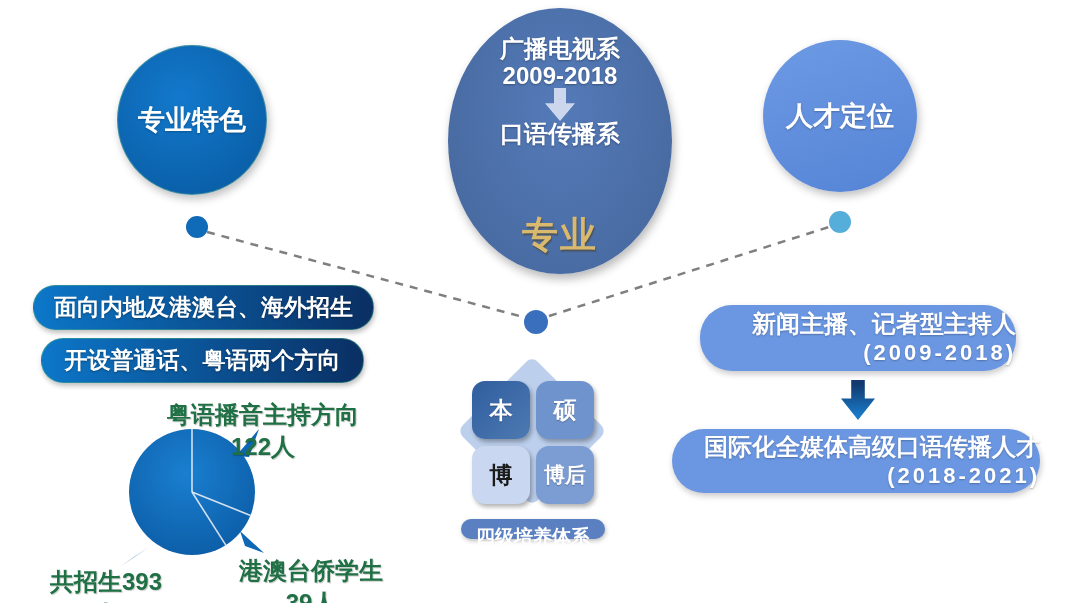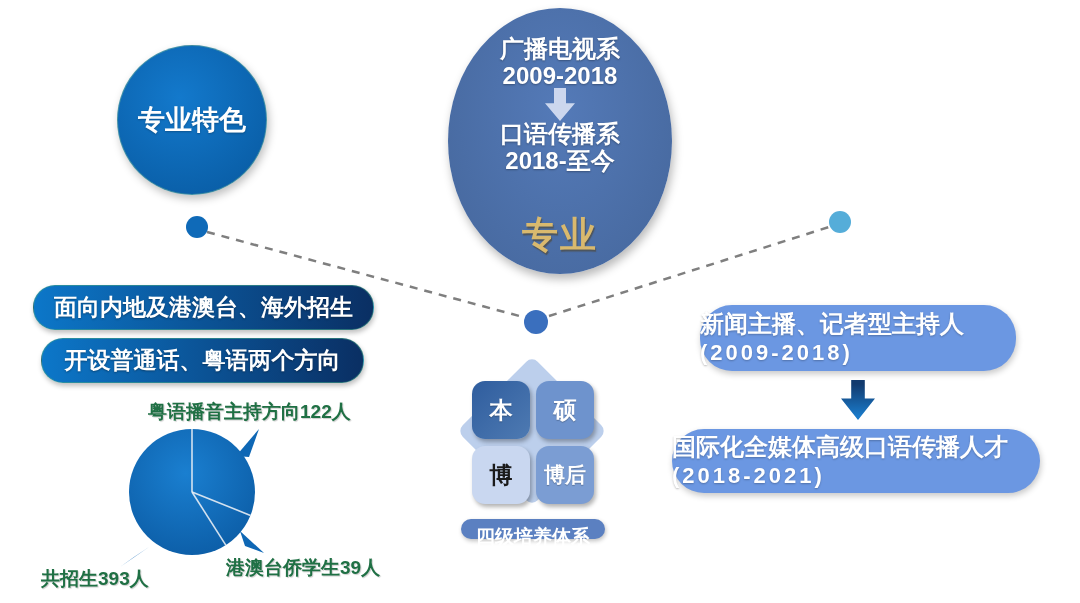--- a/index.html
+++ b/index.html
@@ -43,21 +43,21 @@
   .banner{
     color:#fff;border-radius:22px;text-align:center;font-size:23px;
     background:linear-gradient(90deg,#0c77c9,#0a2f63);
     border:1.5px solid rgba(70,165,135,.55);
     text-shadow:0 1px 2px rgba(0,0,0,.35);
     box-shadow:1px 3px 5px rgba(0,0,0,.25);
   }
   #banner1{left:33px;top:285px;width:339px;height:43px;line-height:43px;}
   #banner2{left:41px;top:338px;width:321px;height:43px;line-height:43px;}
   
-  .pie-label{color:#1f7044;font-size:19px;text-align:left;
+  .pie-label{color:#1f7044;font-size:24px;text-align:center;
     text-shadow:1px 1px 1px rgba(0,0,0,.2);}
   #pie-label-top{left:148px;top:399px;width:230px;}
   #pie-label-bl{left:41px;top:566px;width:130px;}
   #pie-label-br{left:226px;top:555px;width:170px;}
   
   #diamond{left:479px;top:378px;width:106px;height:106px;background:#bccfec;
     transform:rotate(45deg);border-radius:8px;}
   .lv{
     width:58px;height:58px;border-radius:13px;display:flex;align-items:center;
     justify-content:center;color:#fff;font-size:23px;
@@ -67,21 +67,21 @@
   #lv-shuo{left:536px;top:381px;background:#6e93cd;}
   #lv-bo{left:472px;top:446px;background:#c9d7f0;color:#1a1a1a;text-shadow:none;}
   #lv-bohou{left:536px;top:446px;background:#7b9dd3;font-size:21px;}
   #levels-caption{
     left:461px;top:519px;width:144px;height:20px;line-height:36px;
     background:#5b80c1;border-radius:18px;color:#fff;text-align:center;
     font-size:19px;box-shadow:1px 2px 4px rgba(0,0,0,.25);
   }
   
   .flow-box{
-    background:#6b97e2;color:#fff;text-align:left;
+    background:#6b97e2;color:#fff;text-align:right;
     display:flex;flex-direction:column;justify-content:center;
     text-shadow:0 1px 2px rgba(0,0,0,.25);
     box-shadow:1px 3px 6px rgba(0,0,0,.22);
   }
   #flow-box1{left:700px;top:305px;width:316px;height:66px;border-radius:32px;}
   #flow-box2{left:672px;top:429px;width:368px;height:64px;border-radius:36px;}
   .flow-l1{font-size:24px;line-height:30px;}
   .flow-l2{font-size:22px;line-height:28px;letter-spacing:3px;}
   #flow-arrow{left:841px;top:380px;width:34px;height:40px;
     background:linear-gradient(180deg,#123a6e 10%,#1a7ac9 90%);}
@@ -100,27 +100,29 @@
     <circle cx="840" cy="222" r="11" fill="#55add9"></circle>
     <polygon points="236,456 259,429 249,457" fill="#0e67b5"></polygon>
     <polygon points="240,531 264,553 245,546" fill="#0e67b5"></polygon>
     <polygon points="149,547 120,567 134,557" fill="#0e67b5"></polygon>
   </svg>
 
   <div id="left-circle" class="abs circle">
     <span>专业特色</span>
   </div>
 
+  <div id="right-circle" class="abs circle">
+    <span>人才定位</span>
+  </div>
 
   <div id="major-ellipse" class="abs">
     <div class="ell-line ell-dept" style="top:27px;">广播电视系</div>
     <div class="ell-line ell-dept" style="top:54px;">2009-2018</div>
     <div id="ellipse-arrow" class="abs block-arrow"></div>
     <div class="ell-line ell-dept" style="top:112px;">口语传播系</div>
-    <div class="ell-line ell-dept" style="top:139px;">2018-至今</div>
     <div class="ell-line gold" style="top:208px;">专业</div>
   </div>
 
   <div id="banner2" class="abs banner">
     <span>开设普通话、粤语两个方向</span>
   </div>
   <div id="banner1" class="abs banner">
     <span>面向内地及港澳台、海外招生</span>
   </div>
 

